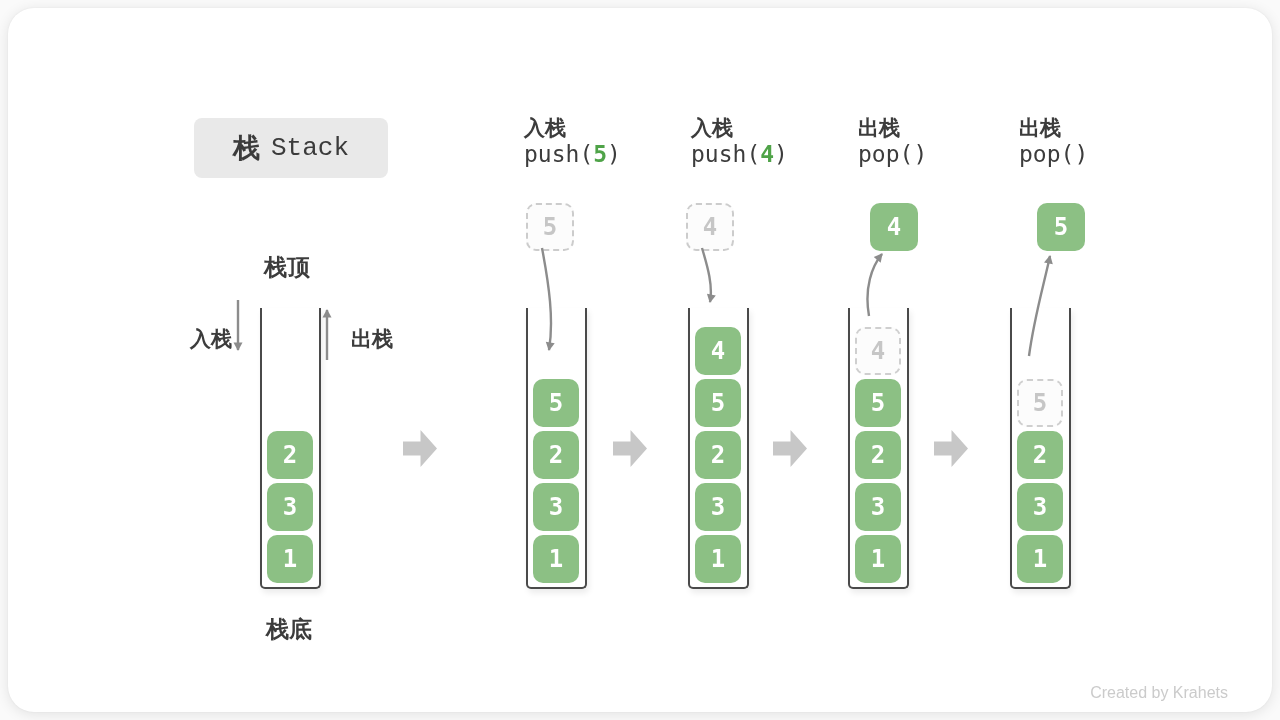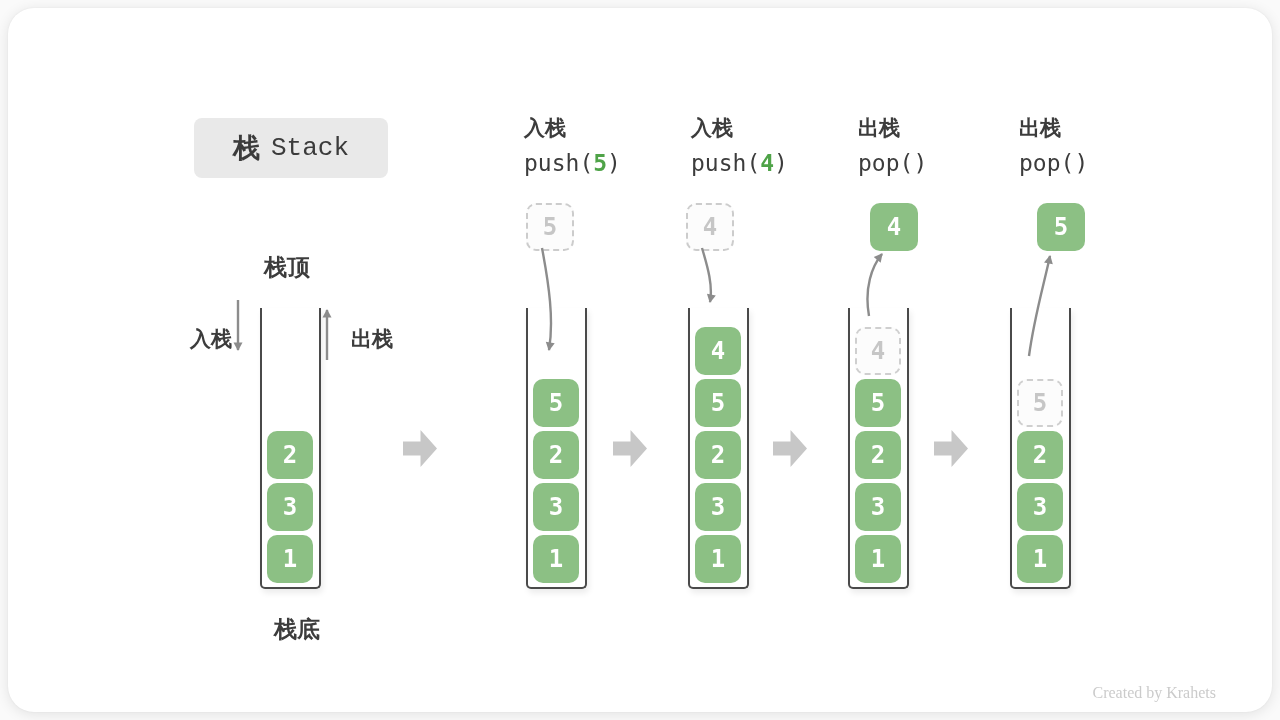--- a/index.html
+++ b/index.html
@@ -11,21 +11,21 @@
           box-shadow:0 2px 14px rgba(0,0,0,0.10), 0 0 2px rgba(0,0,0,0.06); }
 
   .title-box { position:absolute; left:186px; top:110px; width:194px; height:60px;
                background:#e9e9e9; border-radius:8px; display:flex;
                align-items:center; justify-content:center; color:#3b3b3b; }
   .title-zh { font-size:27px; font-weight:bold; letter-spacing:1px; }
   .title-en { font-family:Liberation Mono, monospace; font-size:26px; margin-left:10px; }
 
   .op-header { position:absolute; top:108px; color:#3c3c3c; }
   .op-name { font-size:21px; font-weight:bold; line-height:25px; }
-  .op-call { font-family:"DejaVu Sans Mono", monospace; font-size:23px; margin-top:9px; }
+  .op-call { font-family:"DejaVu Sans Mono", monospace; font-size:23px; }
   .op-call .arg { color:#4fa348; font-weight:bold; }
 
   .cjk-label { position:absolute; font-weight:bold; color:#3c3c3c; }
 
   .float-box { position:absolute; top:195px; width:48px; height:48px; border-radius:10px;
                display:flex; align-items:center; justify-content:center;
                font-family:"DejaVu Sans Mono", monospace; font-size:24px; font-weight:bold; }
   .float-box.dashed { border:2px dashed #cccccc; background:#fcfcfc; color:#c6c6c6; }
   .float-box.solid  { background:#8cc084; color:#ffffff; }
 
@@ -38,21 +38,21 @@
           background:#8cc084; color:#ffffff; display:flex; align-items:center;
           justify-content:center; font-family:"DejaVu Sans Mono", monospace;
           font-size:24px; font-weight:bold; }
   .cell.ghost { background:#fcfcfc; border:2px dashed #cfcfcf; color:#c6c6c6; }
   .r5 { top:19px; } .r4 { top:71px; } .r3 { top:123px; } .r2 { top:175px; } .r1 { top:227px; }
 
   svg.overlay { position:absolute; left:0; top:0; pointer-events:none; }
   .flow { fill:none; stroke:#8c8c8c; stroke-width:2.4px; }
   .block-arrow { fill:#c7c7c7; }
 
-  .watermark { position:absolute; top:676px; right:56px; font-family:Liberation Serif, serif;
+  .watermark { position:absolute; top:676px; right:44px; font-family:Liberation Sans, sans-serif;
                font-size:16px; color:#cbcbcb; }
 </style>
 </head>
 <body>
 
 <div class="card">
 
   <div class="title-box">
     <span class="title-zh">栈</span>
     <span class="title-en">Stack</span>
@@ -74,21 +74,21 @@
     <div class="op-name">出栈</div>
     <div class="op-call"><span>pop(</span><span class="arg"></span><span>)</span></div>
   </div>
 
   <div class="float-box dashed" style="left:518px">5</div>
   <div class="float-box dashed" style="left:678px">4</div>
   <div class="float-box solid" style="left:862px">4</div>
   <div class="float-box solid" style="left:1029px">5</div>
 
   <div class="cjk-label" style="left:256px; top:244px; font-size:23px">栈顶</div>
-  <div class="cjk-label" style="left:266px; top:606px; font-size:23px">栈底</div>
+  <div class="cjk-label" style="left:258px; top:606px; font-size:23px">栈底</div>
   <div class="cjk-label" style="left:182px; top:317px; font-size:21px">入栈</div>
   <div class="cjk-label" style="left:343px; top:317px; font-size:21px">出栈</div>
 
   <div class="stack" style="left:252px">
     <div class="cell r3">2</div>
     <div class="cell r2">3</div>
     <div class="cell r1">1</div>
   </div>
 
   <div class="stack" style="left:518px">

